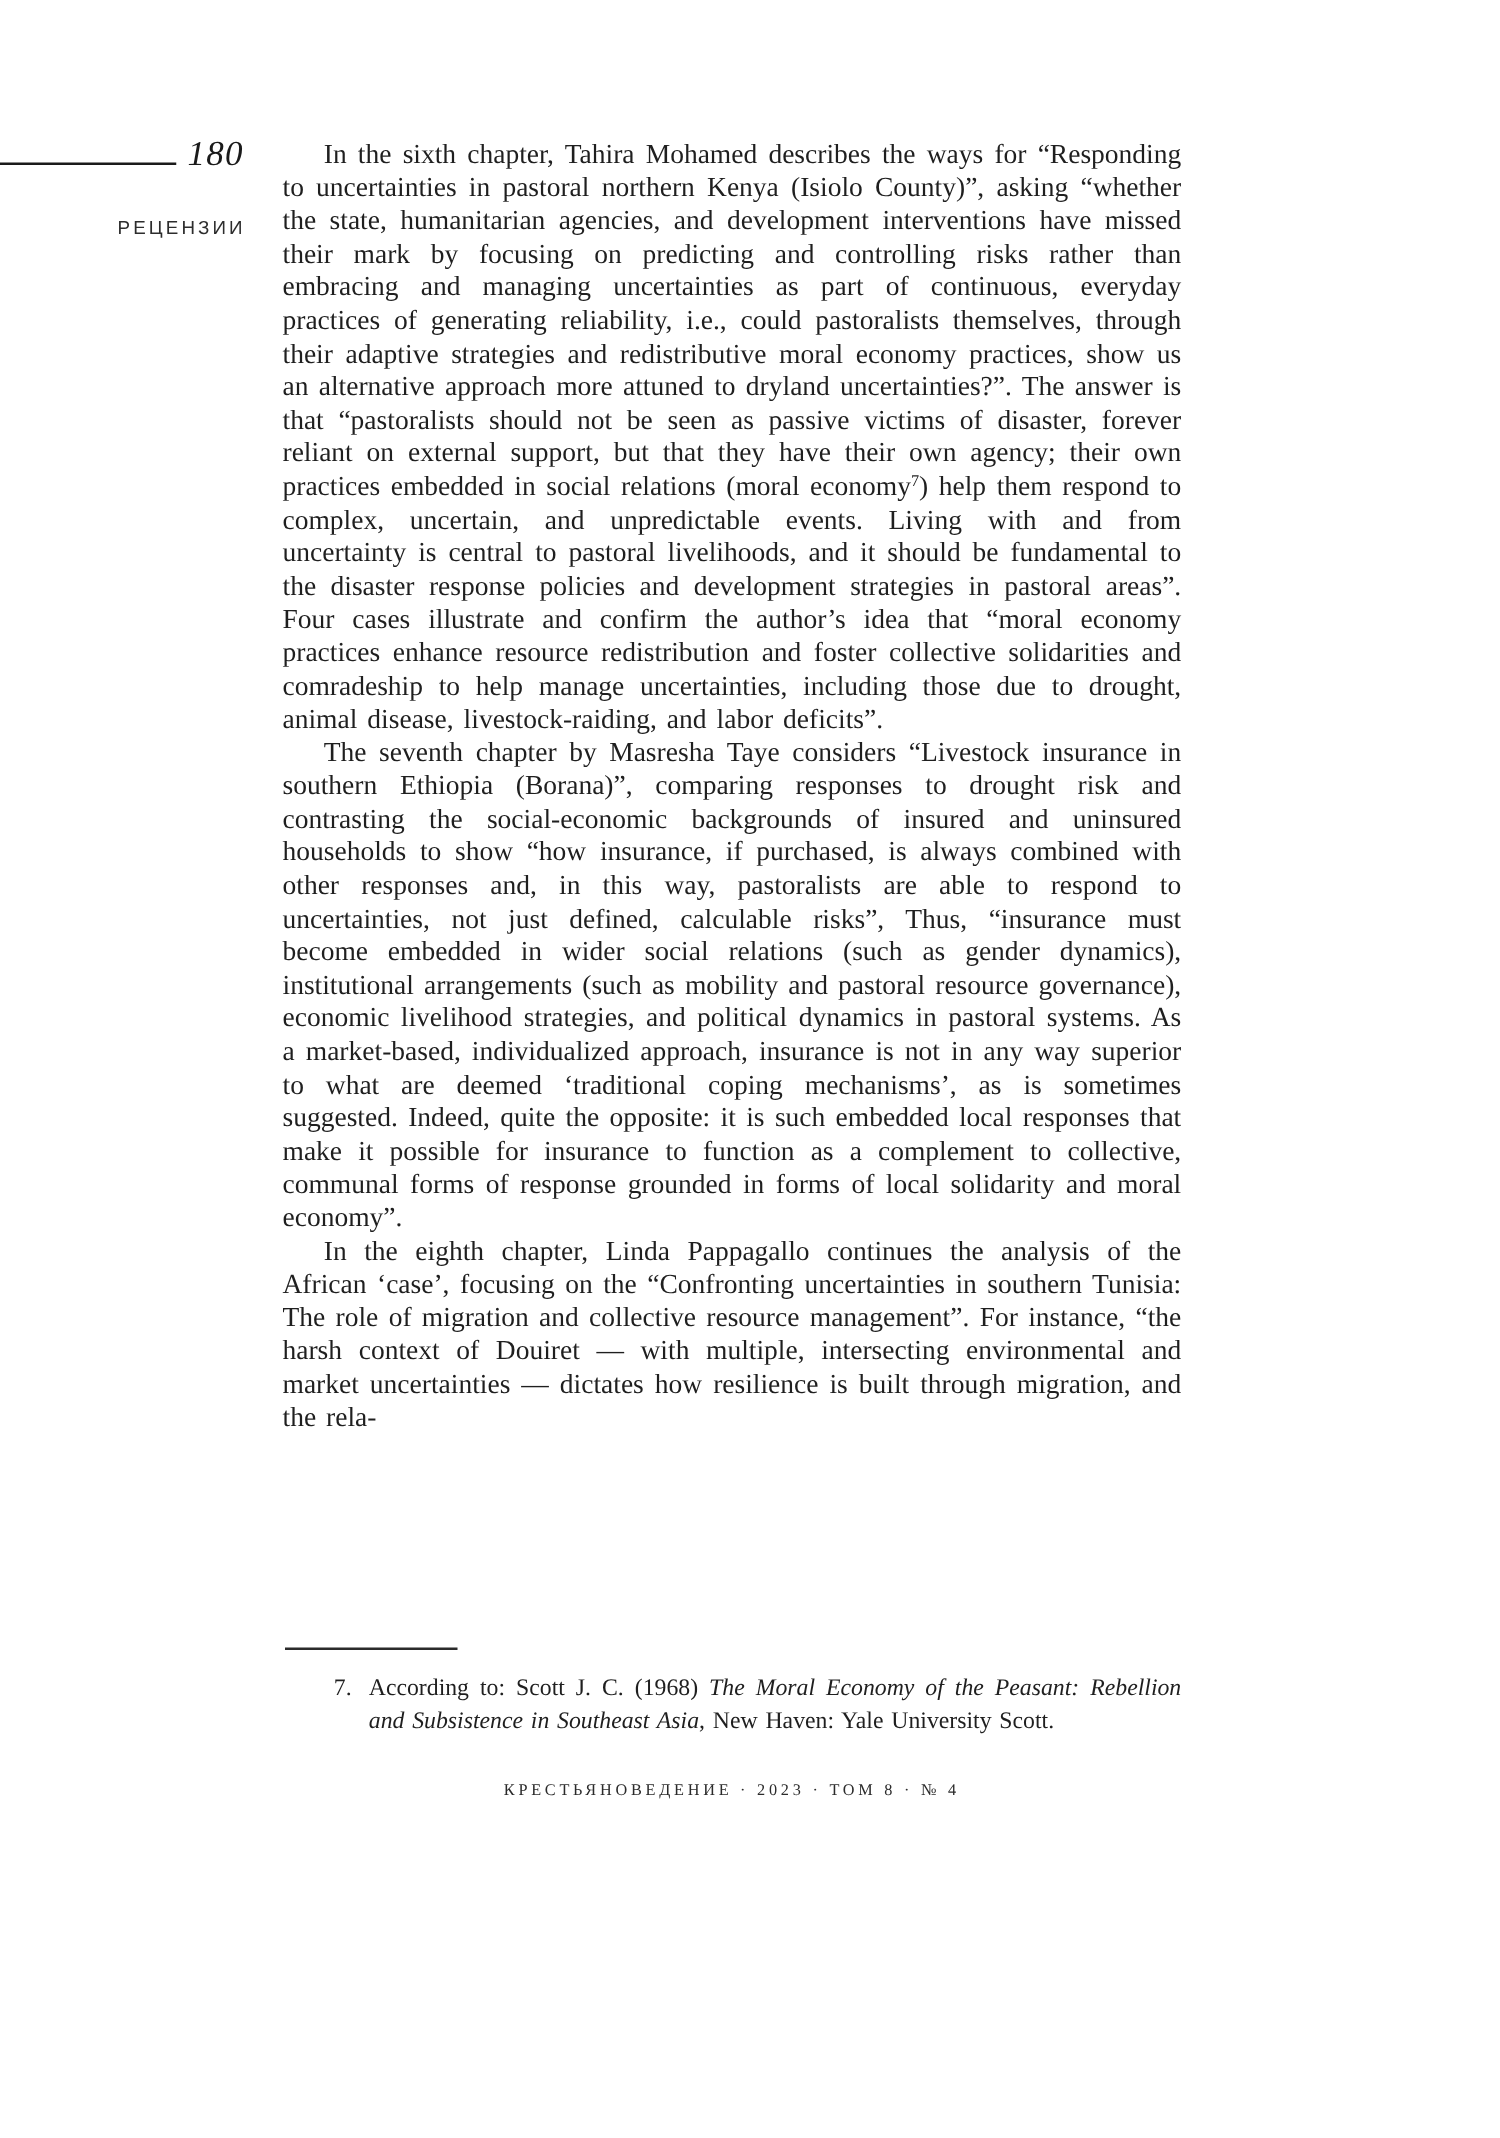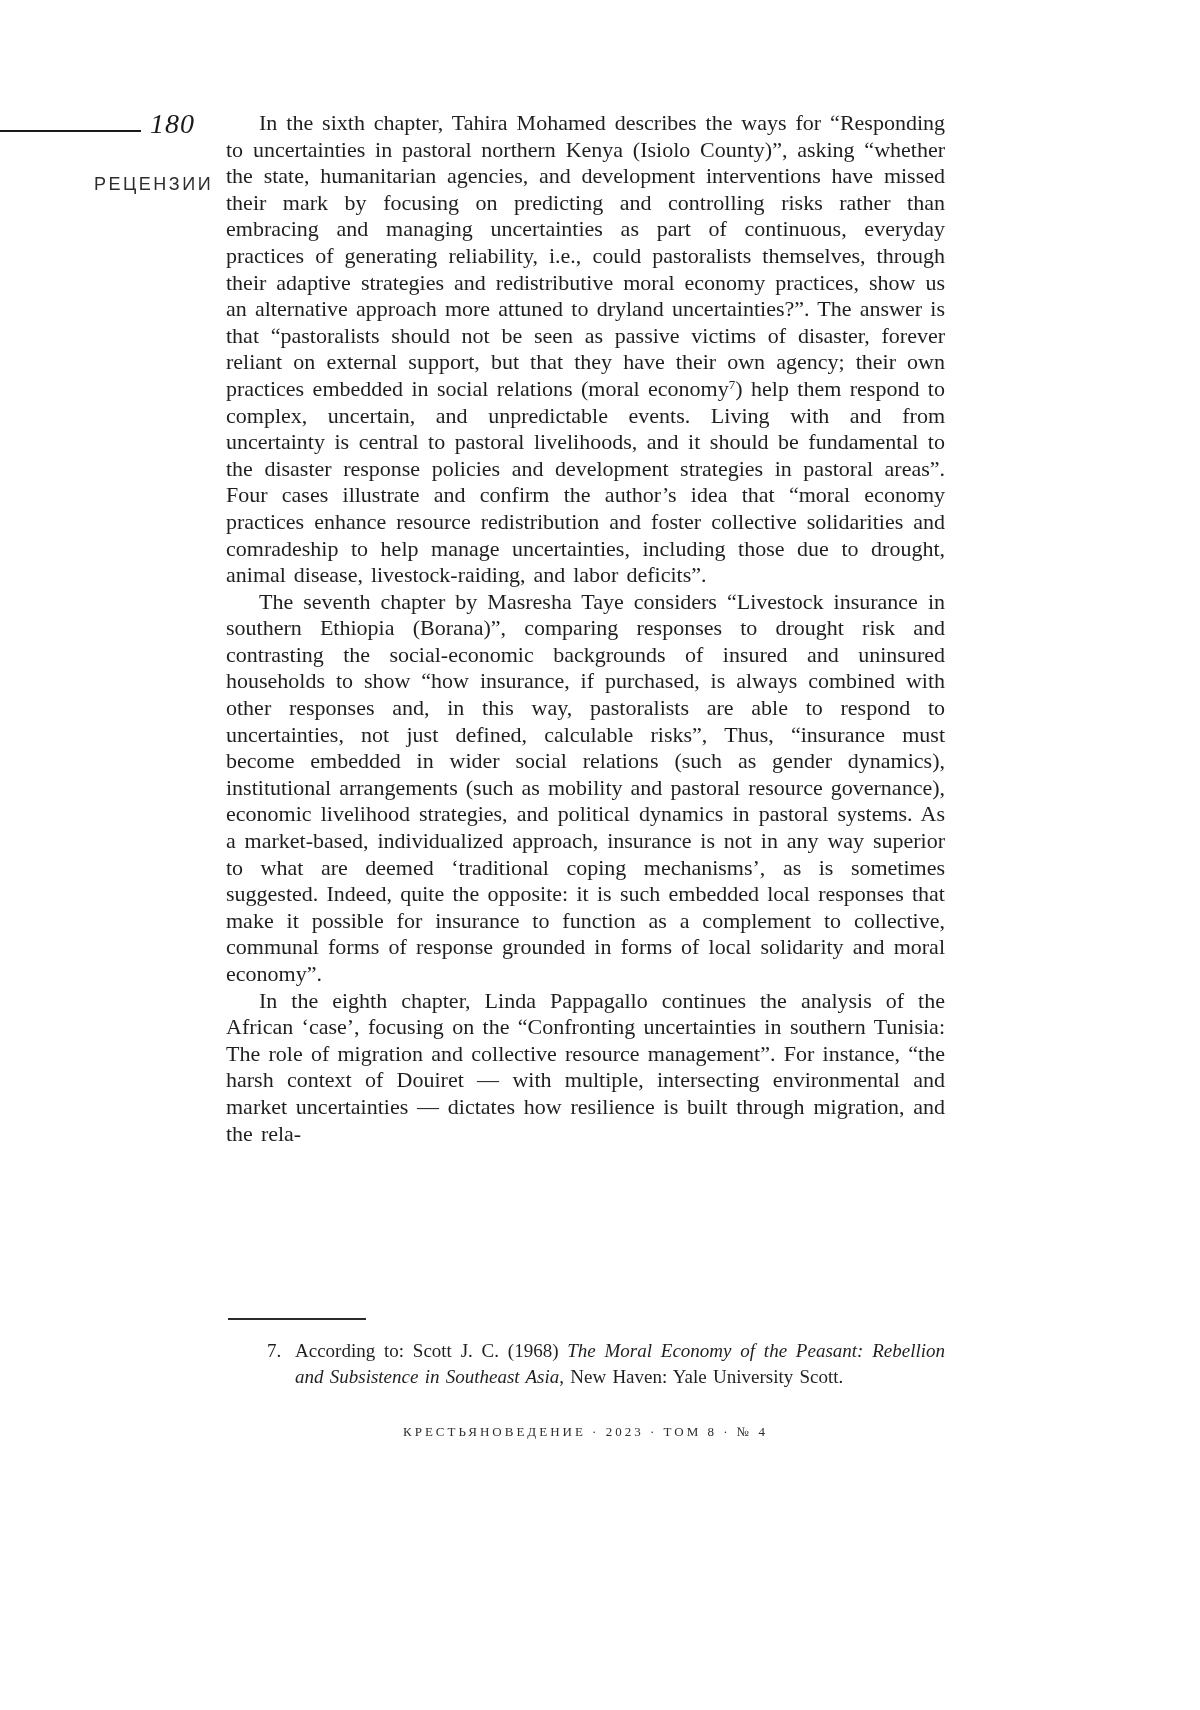--- a/index.html
+++ b/index.html
@@ -27,21 +27,21 @@
     left: 150px; top: 108px;
     font-size: 28px;
     font-style: italic;
     letter-spacing: 1px;
     color: #1a1a1a;
   }
   .section-label {
     position: absolute;
     left: 94px; top: 174px;
     font-family: "Liberation Sans", sans-serif;
-    font-size: 18px;
+    font-size: 15px;
     letter-spacing: 2.5px;
     color: #2d2d2d;
   }
   .text-block {
     position: absolute;
     left: 226px; top: 110px;
     width: 719px;
     font-size: 22px;
     line-height: 26.6px;
     text-align: justify;

